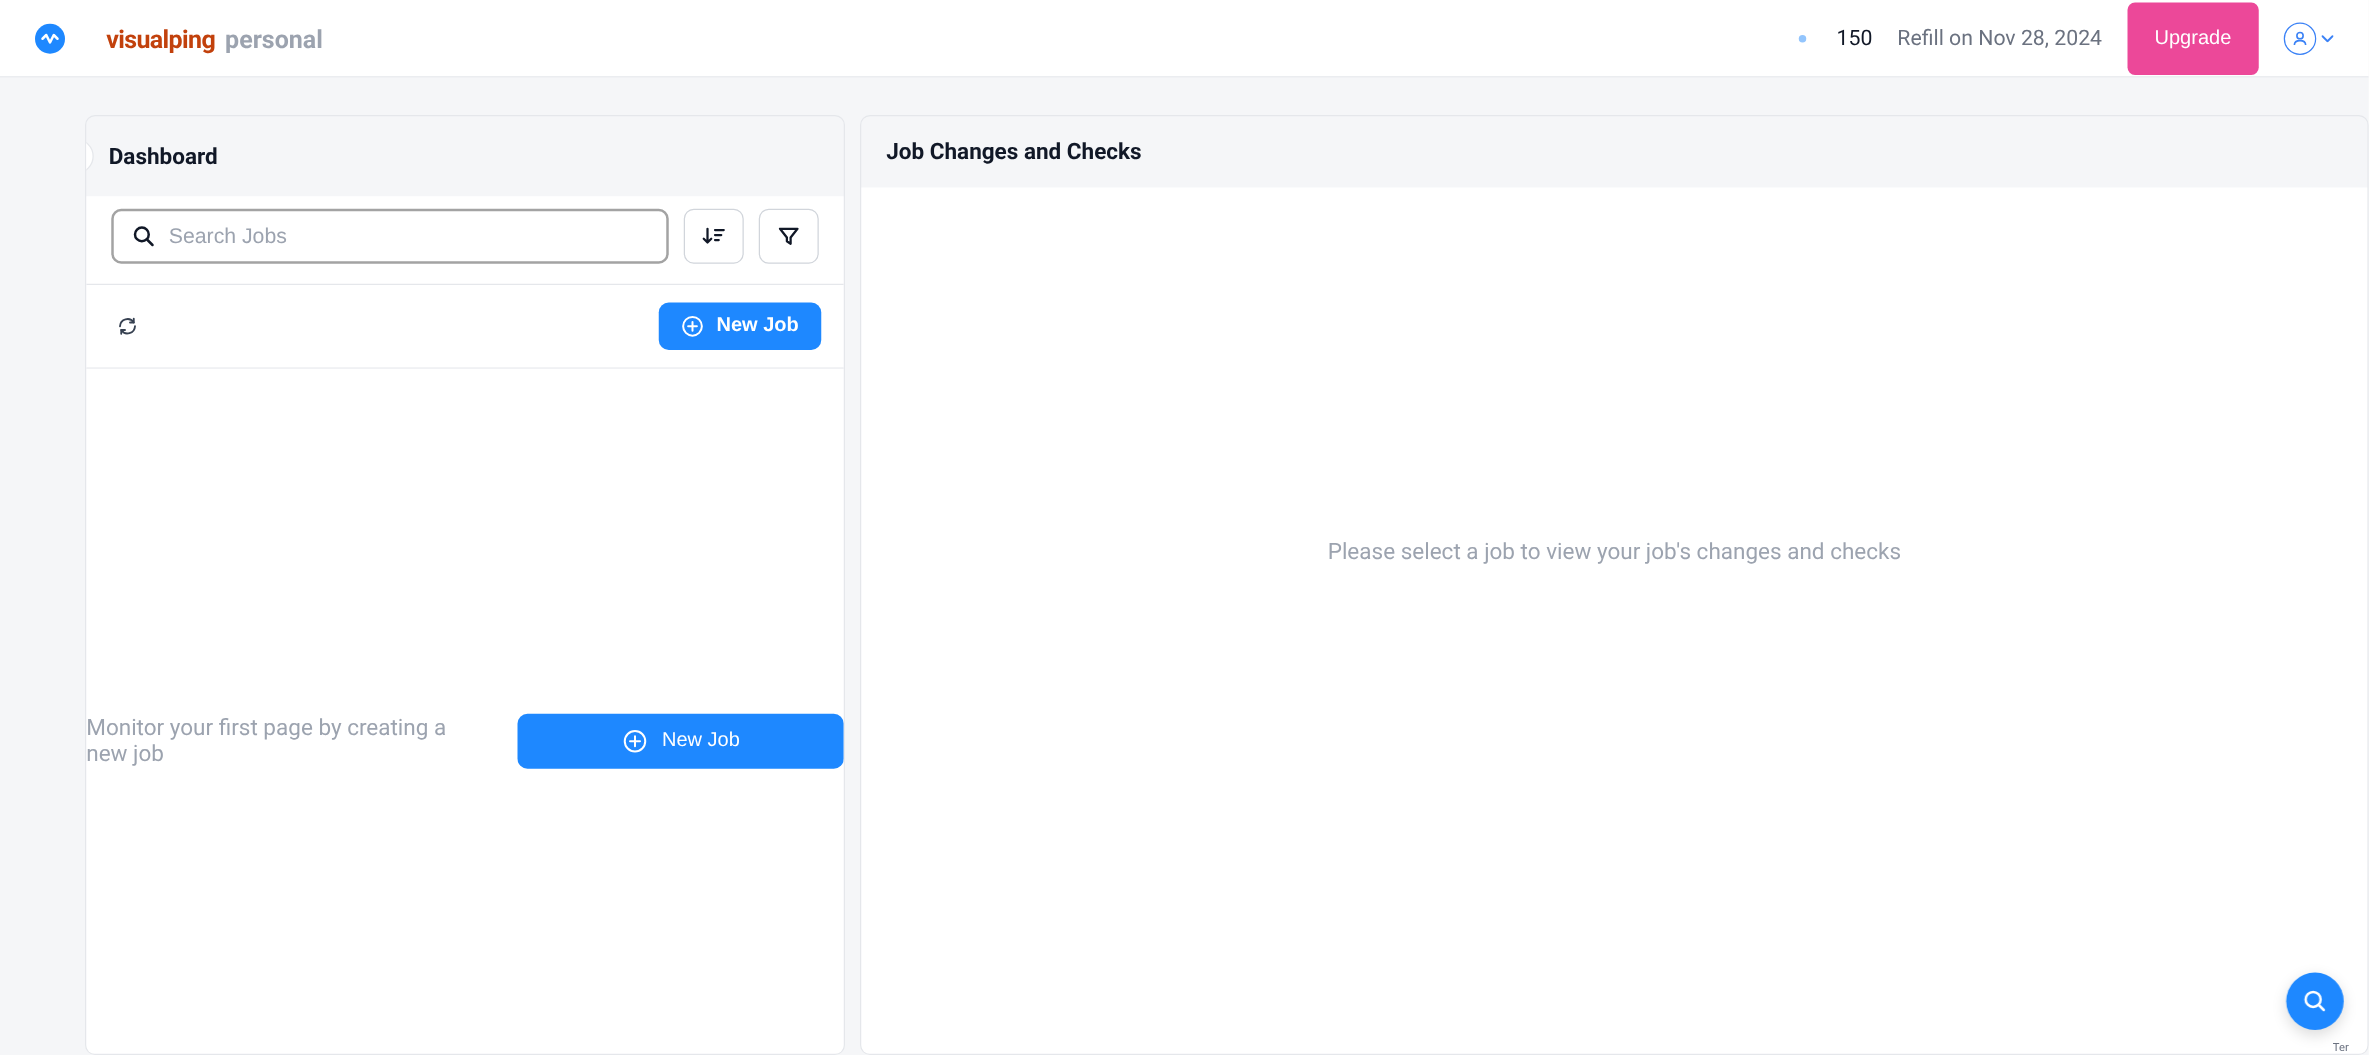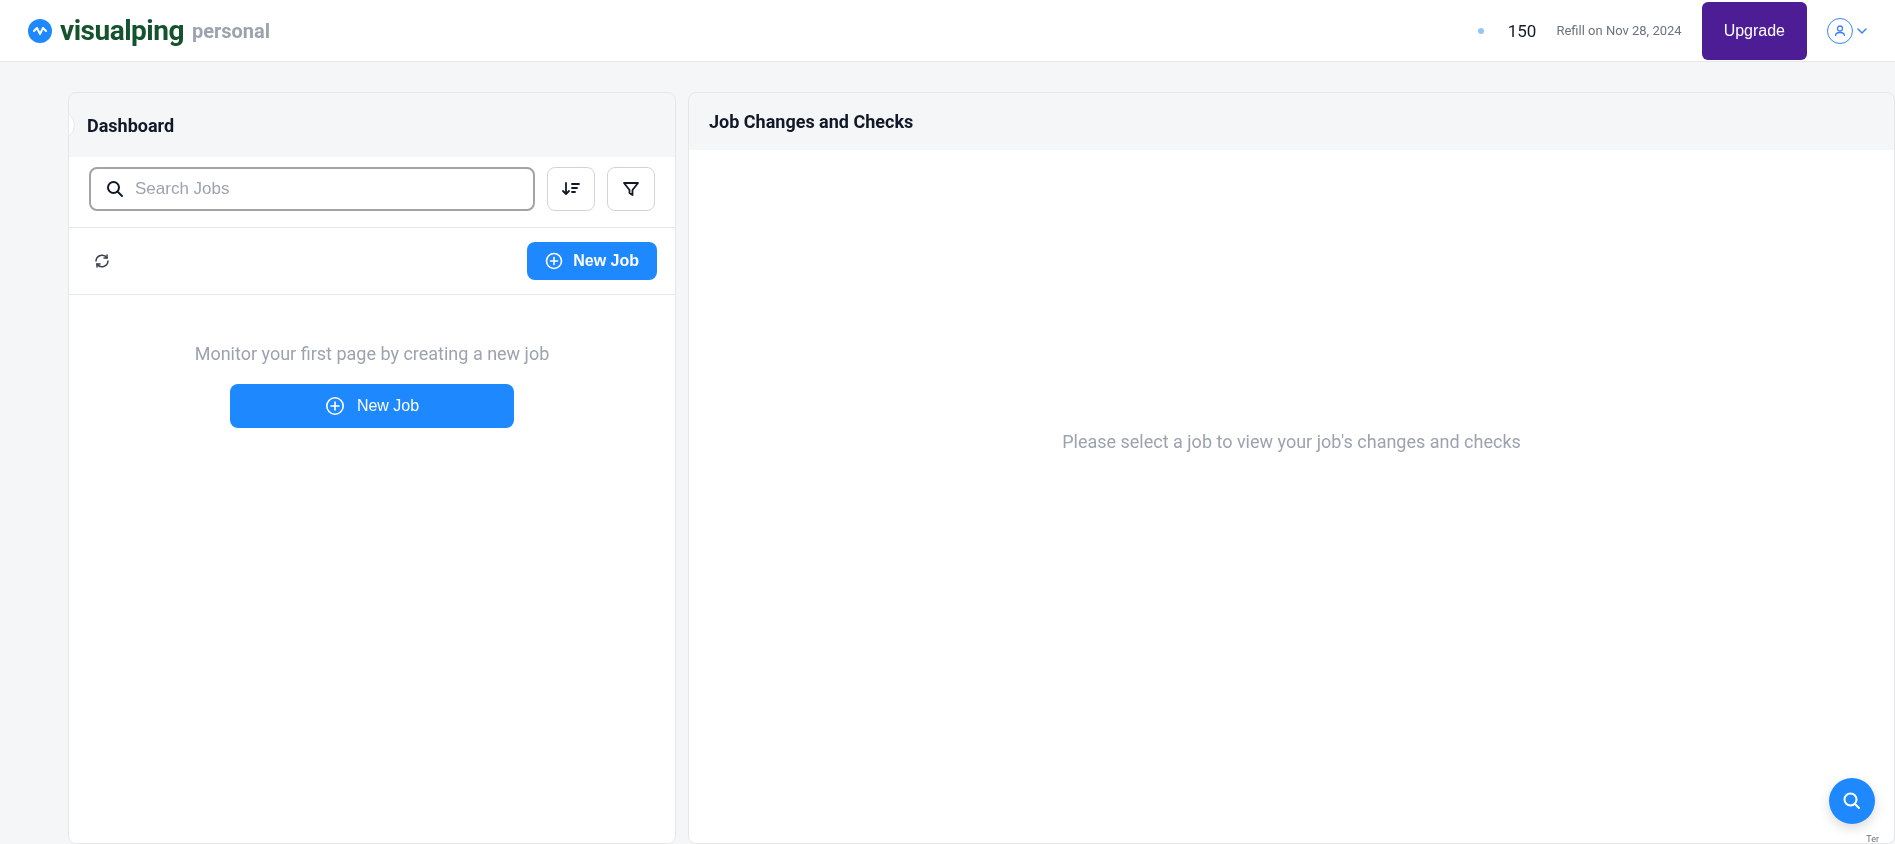--- a/index.html
+++ b/index.html
@@ -31,24 +31,25 @@
     .logo-icon {
       width: 24px;
       height: 24px;
       background: #1e88ff;
       border-radius: 50%;
       display: flex;
       align-items: center;
       justify-content: center;
     }
     .logo-text {
-      font-size: 28px;
+      font-size: 20px;
       font-weight: 700;
-      color: #14532d;
+      color: #c2410c;
       letter-spacing: -0.5px;
+      margin-left: 25px;
     }
     .logo-suffix {
       font-size: 20px;
       color: #9ca3af;
       font-weight: 700;
     }
     .header-right {
       display: flex;
       align-items: center;
       gap: 20px;
@@ -60,25 +61,25 @@
       font-size: 17px;
       color: #111827;
     }
     .credits-dot {
       width: 6px;
       height: 6px;
       background: #93c5fd;
       border-radius: 50%;
     }
     .refill-text {
-      font-size: 13px;
+      font-size: 17px;
       color: #6b7280;
     }
     .upgrade-btn {
-      background: #4c1d95;
+      background: #ec4899;
       color: #ffffff;
       border: none;
       border-radius: 6px;
       padding: 20px 22px;
       font-size: 16px;
       font-weight: 500;
       cursor: pointer;
     }
     .avatar-area {
       display: flex;
@@ -210,21 +211,21 @@
       cursor: pointer;
       display: flex;
       align-items: center;
       justify-content: center;
       color: #6b7280;
     }
     .empty-state {
       background: #ffffff;
       flex: 1;
       display: flex;
-      flex-direction: column;
+      flex-direction: row;
       align-items: center;
       padding-top: 48px;
       gap: 20px;
     }
     .empty-text {
       font-size: 18px;
       color: #9ca3af;
     }
     .new-job-btn-large {
       background: #1e88ff;

